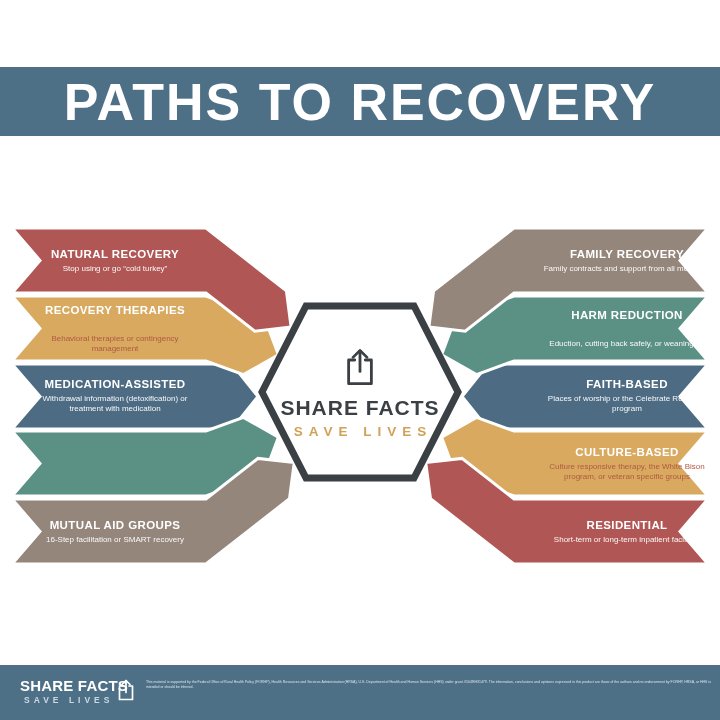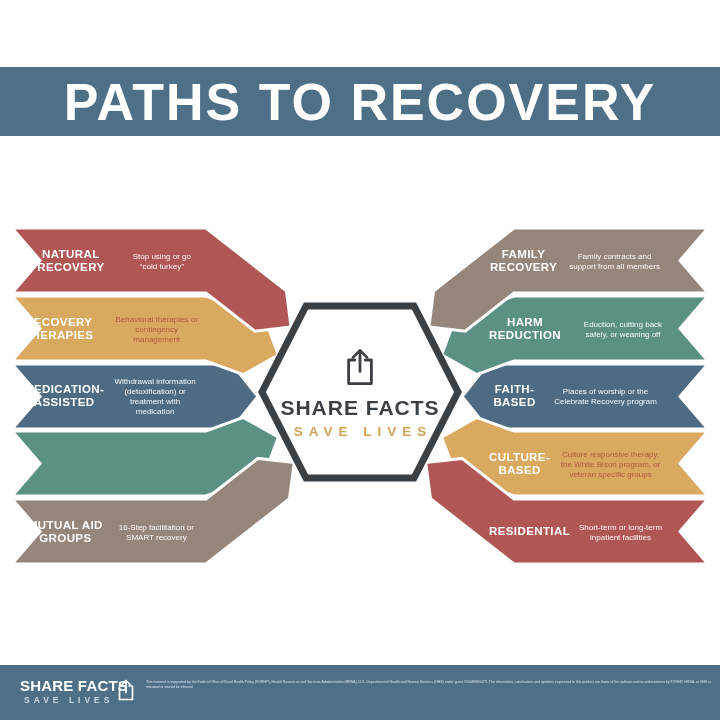--- a/index.html
+++ b/index.html
@@ -5,24 +5,24 @@
   html,body{margin:0;padding:0;background:#ffffff;}
   .stage{position:relative;width:720px;height:720px;background:#ffffff;overflow:hidden;
          font-family:"Liberation Sans","DejaVu Sans",sans-serif;}
   
   .header{position:absolute;left:0;top:67px;width:720px;height:69px;background:#4e7087;
           display:flex;align-items:center;justify-content:center;}
   .header h1{margin:0;color:#ffffff;font-size:52px;font-weight:800;letter-spacing:2px;white-space:nowrap;}
   
   #arrows-svg{position:absolute;left:0;top:0;}
   
-  .band-text{position:absolute;width:182px;height:58px;display:flex;flex-direction:row;
+  .band-text{position:absolute;width:182px;height:58px;display:flex;flex-direction:column;
              justify-content:center;align-items:center;text-align:center;pointer-events:none;}
   .band-text.left{left:24px;}
-  .band-text.right{left:489px;}
+  .band-text.right{left:536px;}
   .pos-0{top:232px;}.pos-1{top:300px;gap:14px;}.pos-2{top:367px;}.pos-3{top:435px;}.pos-4{top:503px;}
   .bt{color:#ffffff;font-size:11.5px;font-weight:bold;letter-spacing:.4px;line-height:1.15;}
   .bs{color:#ffffff;font-size:8px;line-height:1.25;margin-top:2px;padding:0 6px;opacity:.95;}
   .sub-red .bs{color:#b05a43;opacity:1;}
   
   .hex-content{position:absolute;left:270px;top:318px;width:180px;height:148px;
                display:flex;flex-direction:column;align-items:center;justify-content:center;}
   .hex-title{color:#3b4045;font-size:21px;font-weight:800;letter-spacing:1px;white-space:nowrap;}
   .hex-sub{color:#d0a258;font-size:13.5px;font-weight:bold;letter-spacing:6px;margin-top:4px;
            white-space:nowrap;text-indent:6px;}

